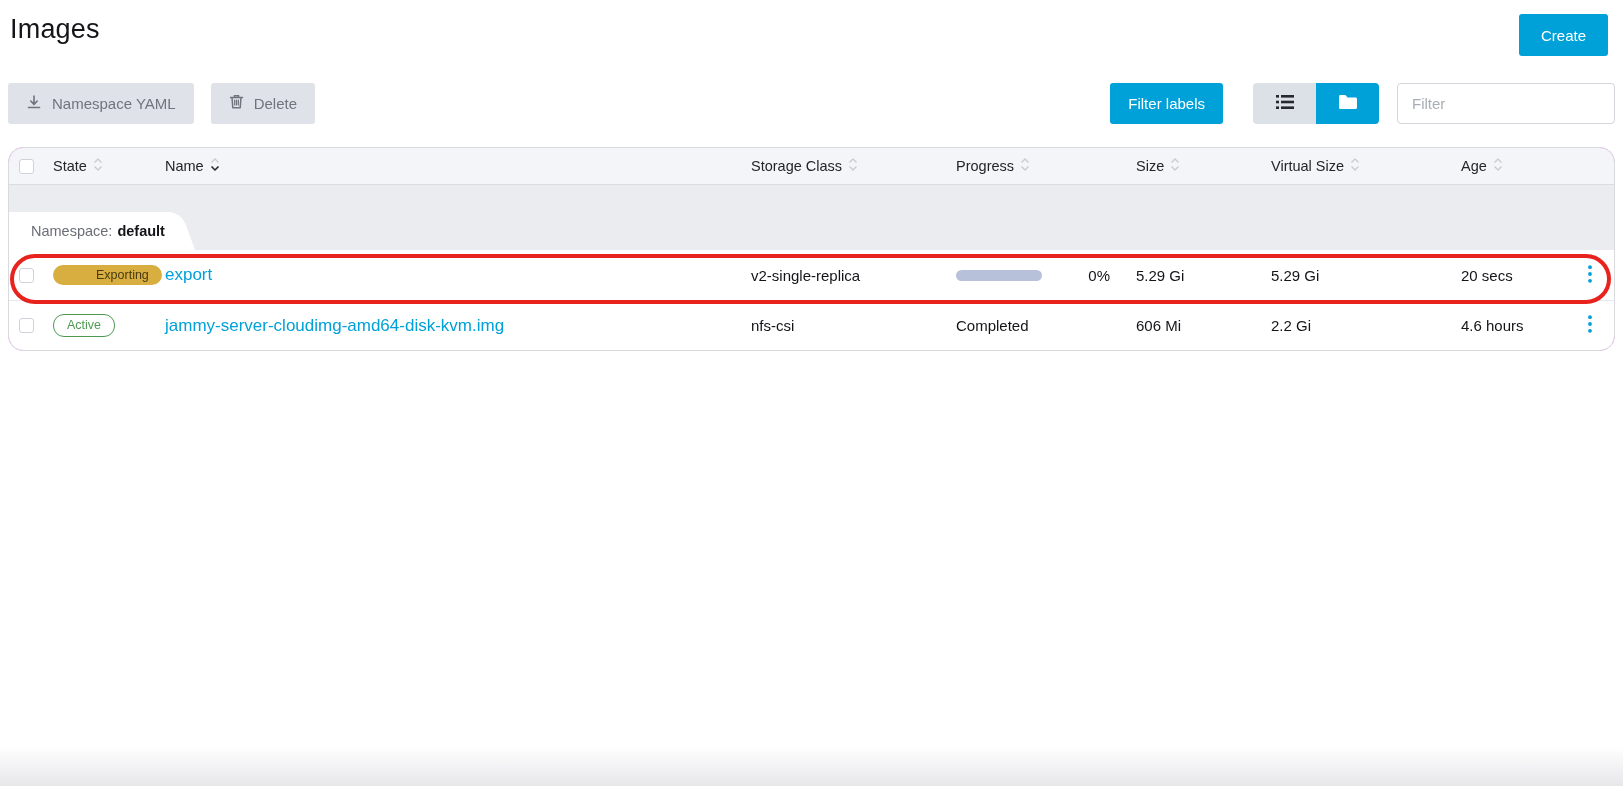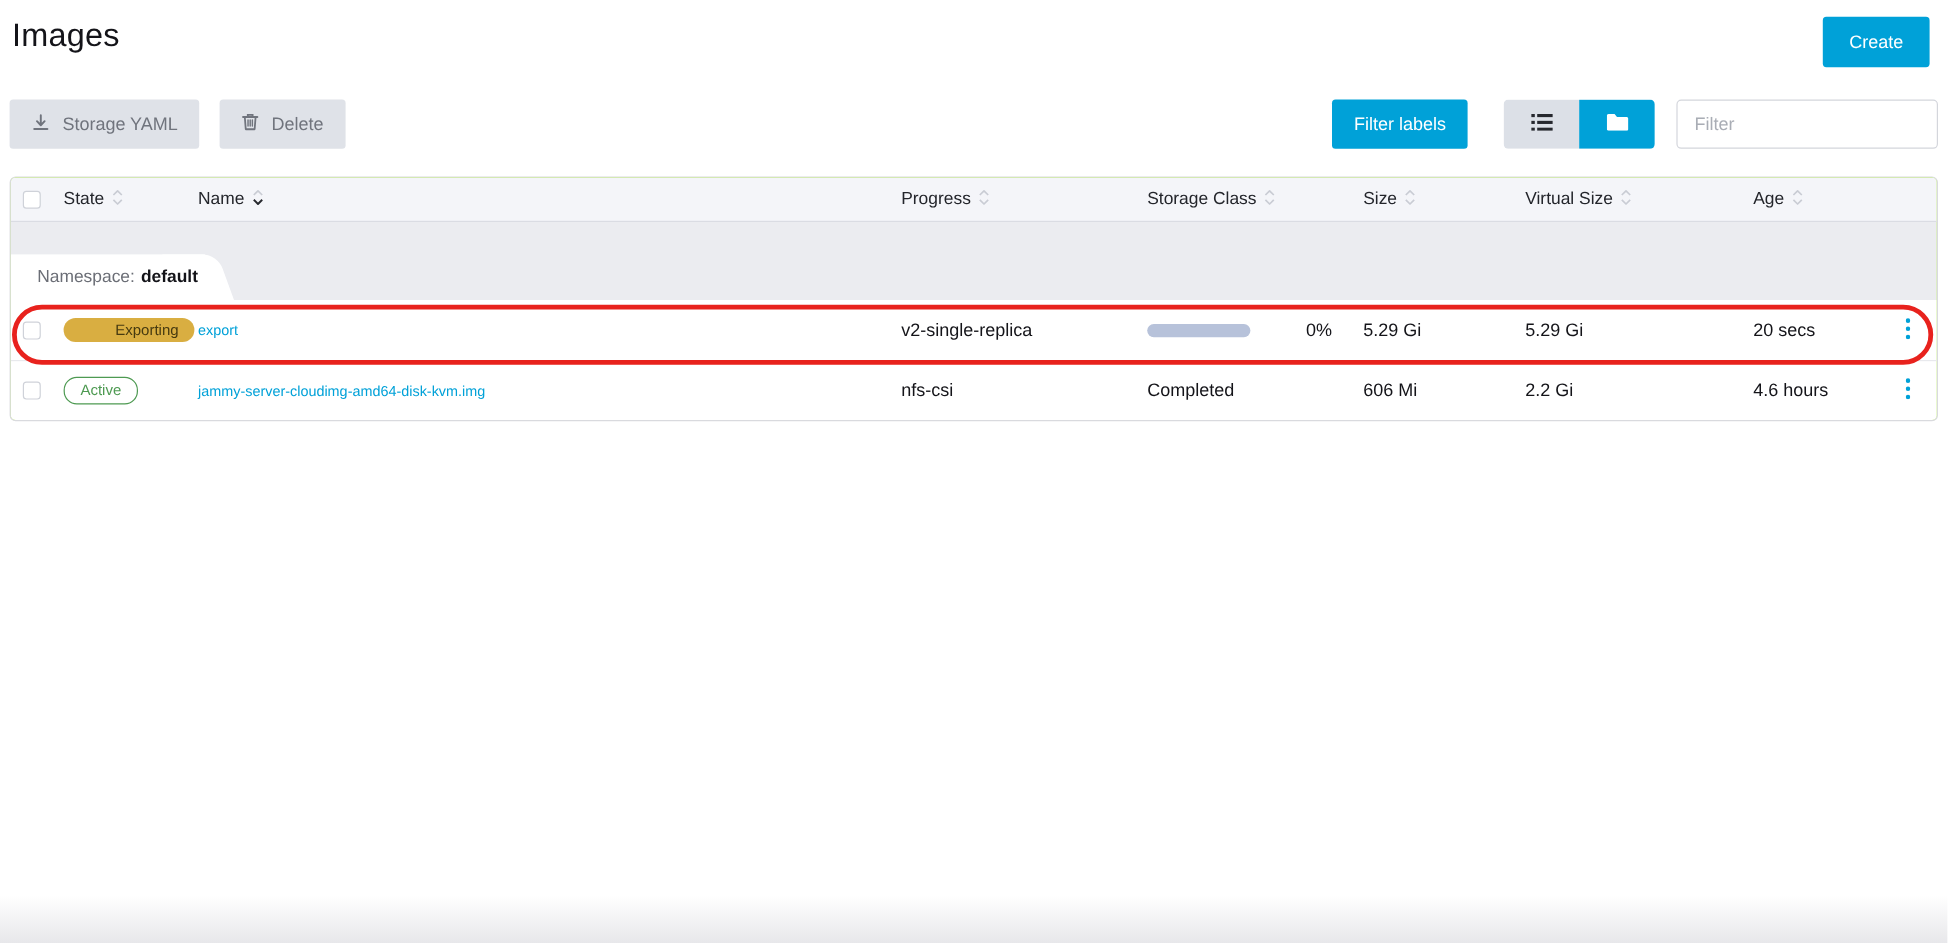--- a/index.html
+++ b/index.html
@@ -47,22 +47,22 @@
   .filter-input {
     width: 218px; height: 41px; border: 1px solid #d4d6dc; border-radius: 4px;
     padding: 0 14px; font-size: 15px; font-family: "Liberation Sans", sans-serif;
     color: #701a75; outline: none;
   }
   .filter-input::placeholder { color: #a9adb5; }
 
   
   .table {
     margin: 23px 8px 0 8px;
-    border: 1px solid #d9dade; border-radius: 5px;
-    overflow: hidden; background: #bef264;
+    border: 1px solid #d9dade; border-radius: 15px;
+    overflow: hidden; background: #d946ef;
   }
   .trow {
     display: grid;
     grid-template-columns: 34px 112px 586px 205px 180px 135px 190px 115px 1fr;
     align-items: center;
   }
   .thead { background: #f4f5f9; height: 37px; border-bottom: 1px solid #dadce3; }
   .th {
     display: flex; align-items: center; font-size: 14.5px; color: #23252b;
     padding-left: 10px; cursor: pointer; height: 100%;
@@ -93,21 +93,21 @@
   .body-row + .body-row { border-top: 1px solid #e8e9ed; }
 
   .badge {
     display: inline-flex; align-items: center; justify-content: center;
     font-size: 12.5px; border-radius: 11px; padding: 4px 13px; line-height: 1;
     white-space: nowrap;
   }
   .badge-warning { background: var(--warning-badge-bg, #d9ae41); color: var(--warning-badge-text, #463a10); padding-left: 43px; }
   .badge-success { background: transparent; border: 1px solid var(--success-badge, #4e9a52); color: var(--success-badge, #4e9a52); }
 
-  a.res-link { color: var(--link, #00a1d8); text-decoration: none; font-size: 12px; cursor: pointer; }
+  a.res-link { color: var(--link, #00a1d8); text-decoration: none; font-size: 17px; cursor: pointer; }
 
   .progress-cell { padding-right: 16px; }
   .progress-track {
     width: 86px; height: 11px; border-radius: 6px;
     background: var(--progress-bar, #b7c2da);
   }
   .progress-pct { margin-left: auto; font-size: 15px; color: #141419; }
 
   .kebab-btn {
     background: none; border: none; cursor: pointer; padding: 4px 6px;
@@ -144,21 +144,21 @@
 
   <div class="toolbar">
     <div class="toolbar-left">
       <button class="btn btn-disabled">
         <span class="ico">
           <svg width="16" height="16" viewBox="0 0 16 16" fill="none">
             <path d="M8 2v8M4.8 7l3.2 3.4L11.2 7" stroke="#70747d" stroke-width="1.6" stroke-linecap="round" stroke-linejoin="round"></path>
             <path d="M2.5 13.5h11" stroke="#70747d" stroke-width="1.6" stroke-linecap="round"></path>
           </svg>
         </span>
-        <span>Storage YAML</span>
+        <span>Namespace YAML</span>
       </button>
       <button class="btn btn-disabled">
         <span class="ico">
           <svg width="15" height="16" viewBox="0 0 15 16" fill="none">
             <path d="M1.5 3.5h12" stroke="#70747d" stroke-width="1.5" stroke-linecap="round"></path>
             <path d="M5.5 3V1.8h4V3" stroke="#70747d" stroke-width="1.5"></path>
             <path d="M3 3.5l.8 10.2h7.4L12 3.5" stroke="#70747d" stroke-width="1.5" stroke-linejoin="round"></path>
             <path d="M5.7 6v5M7.5 6v5M9.3 6v5" stroke="#70747d" stroke-width="1.2" stroke-linecap="round"></path>
           </svg>
         </span>
@@ -210,30 +210,30 @@
       <div class="th">
         <span>Name</span>
         <span class="sort">
           <svg width="10" height="15" viewBox="0 0 10 15" fill="none">
             <path class="chev" d="M1.5 5.5L5 2l3.5 3.5" stroke-width="1.4" stroke-linejoin="round"></path>
             <path class="chev active" d="M1.5 9.5L5 13l3.5-3.5" stroke-width="1.6" stroke-linejoin="round"></path>
           </svg>
         </span>
       </div>
       <div class="th">
+        <span>Storage Class</span>
+        <span class="sort">
+          <svg width="10" height="15" viewBox="0 0 10 15" fill="none">
+            <path class="chev" d="M1.5 5.5L5 2l3.5 3.5" stroke-width="1.4" stroke-linejoin="round"></path>
+            <path class="chev" d="M1.5 9.5L5 13l3.5-3.5" stroke-width="1.4" stroke-linejoin="round"></path>
+          </svg>
+        </span>
+      </div>
+      <div class="th">
         <span>Progress</span>
-        <span class="sort">
-          <svg width="10" height="15" viewBox="0 0 10 15" fill="none">
-            <path class="chev" d="M1.5 5.5L5 2l3.5 3.5" stroke-width="1.4" stroke-linejoin="round"></path>
-            <path class="chev" d="M1.5 9.5L5 13l3.5-3.5" stroke-width="1.4" stroke-linejoin="round"></path>
-          </svg>
-        </span>
-      </div>
-      <div class="th">
-        <span>Storage Class</span>
         <span class="sort">
           <svg width="10" height="15" viewBox="0 0 10 15" fill="none">
             <path class="chev" d="M1.5 5.5L5 2l3.5 3.5" stroke-width="1.4" stroke-linejoin="round"></path>
             <path class="chev" d="M1.5 9.5L5 13l3.5-3.5" stroke-width="1.4" stroke-linejoin="round"></path>
           </svg>
         </span>
       </div>
       <div class="th">
         <span>Size</span>
         <span class="sort">

